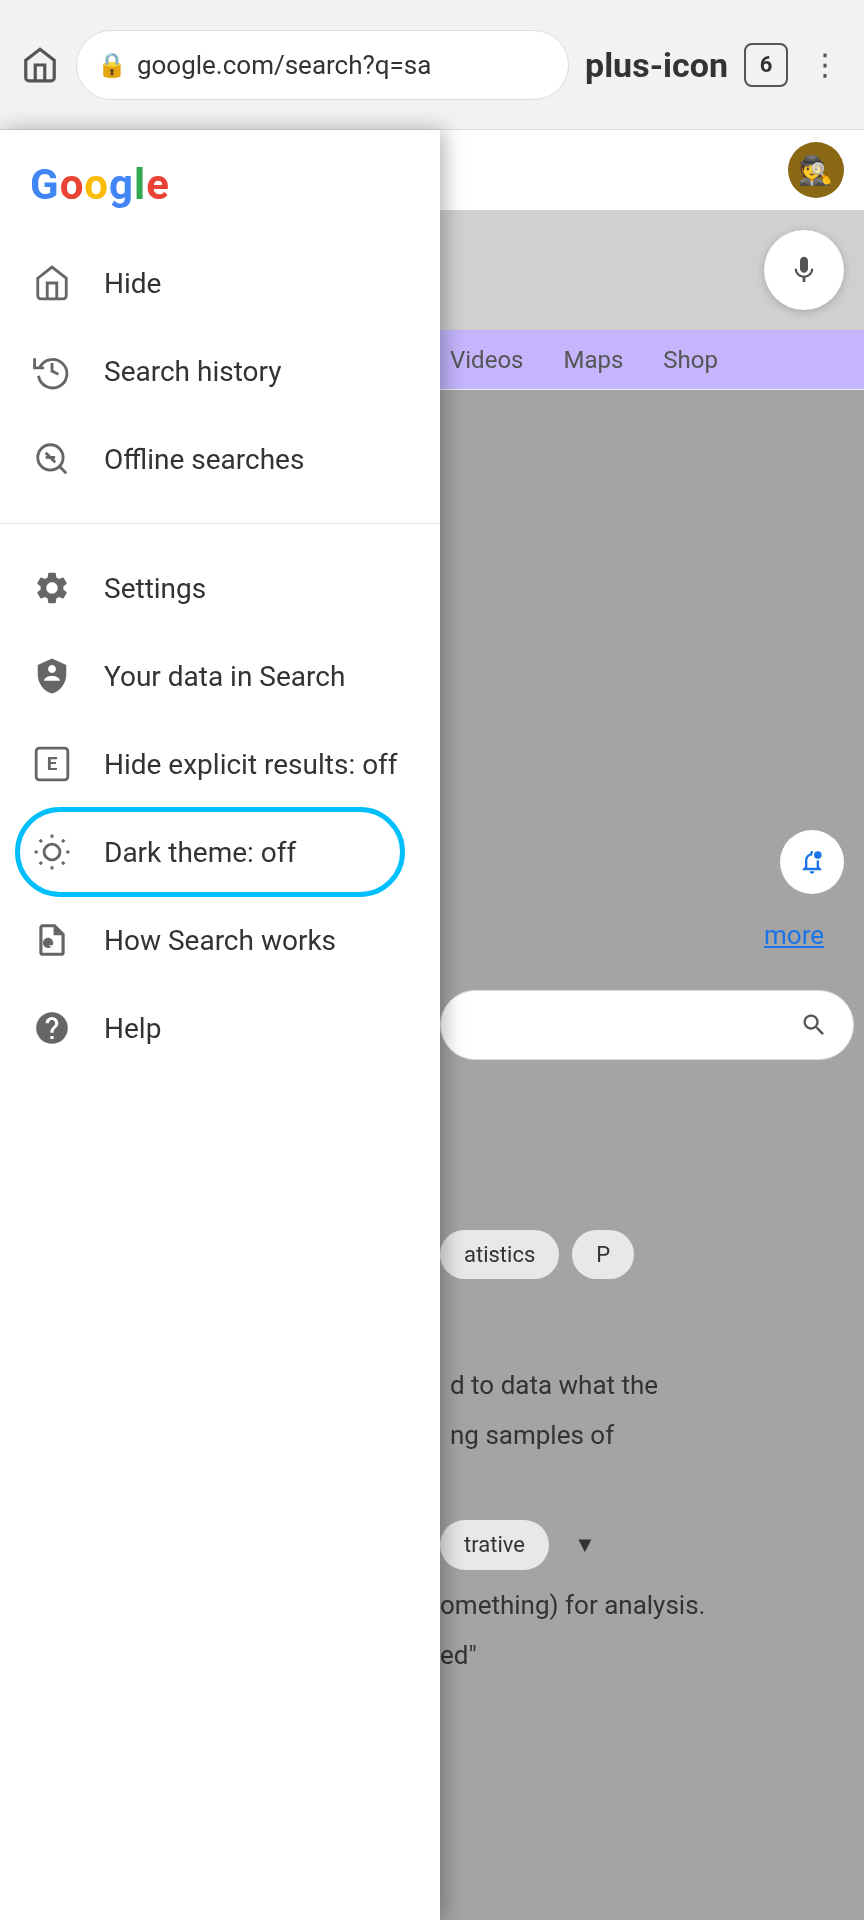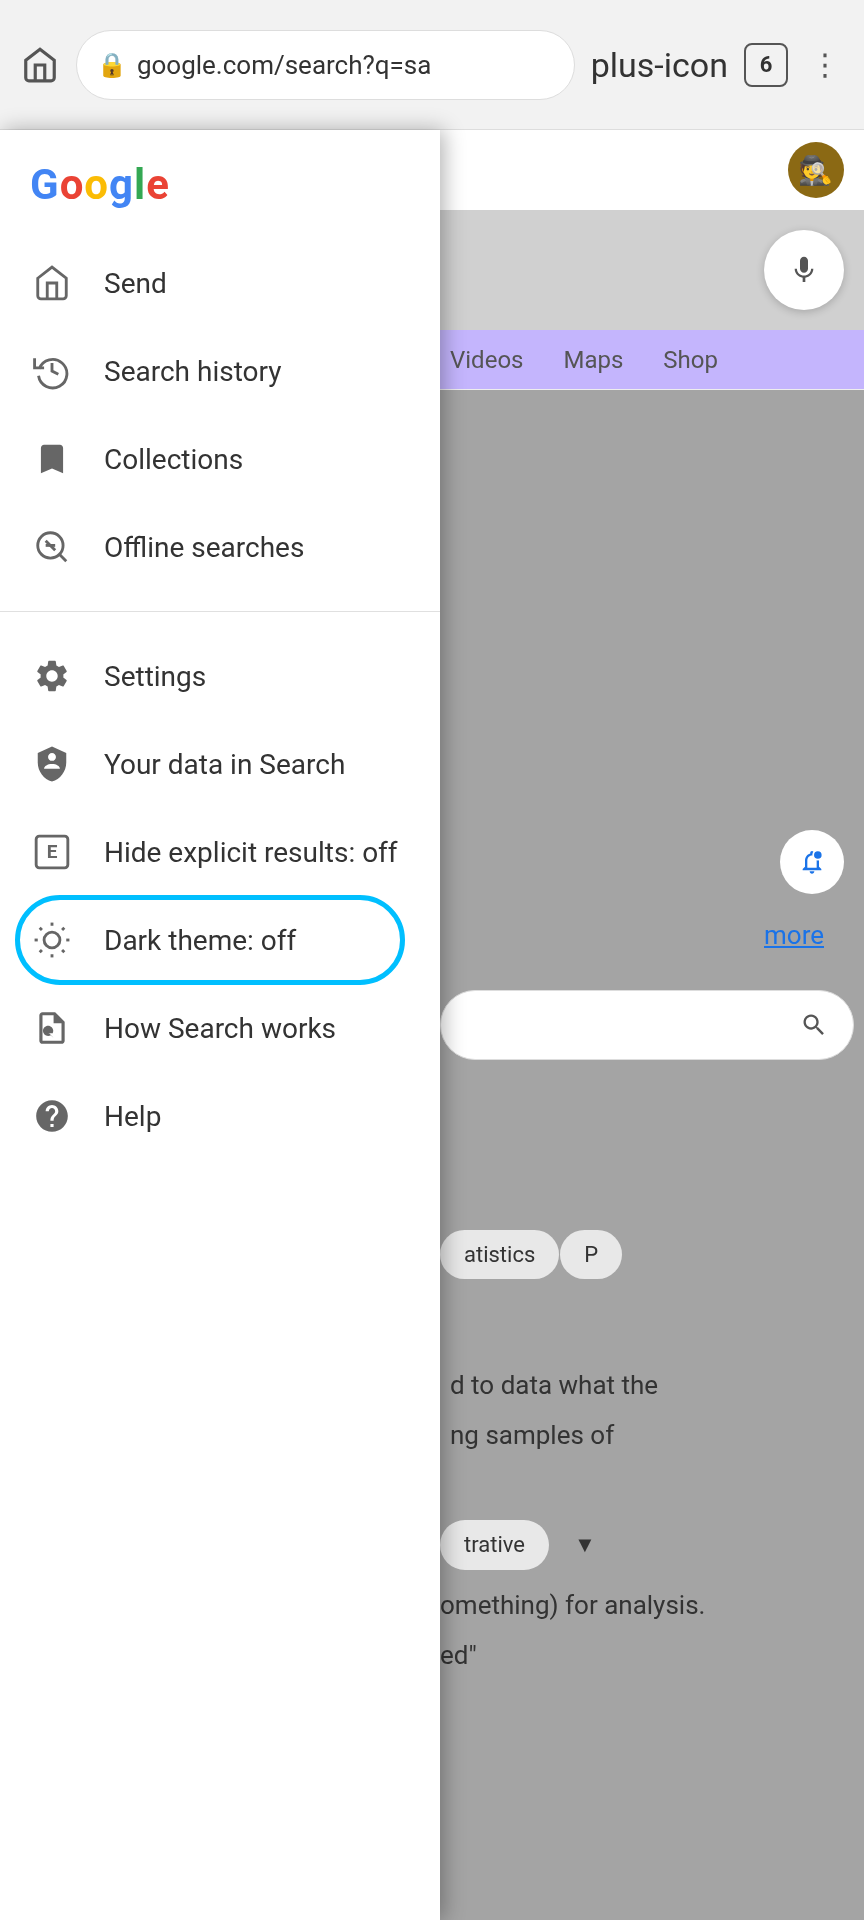--- a/index.html
+++ b/index.html
@@ -212,21 +212,21 @@
       padding: 0 25px;
     }
 
     
     .chips-row {
       position: absolute;
       top: 840px;
       left: 0;
       width: 100%;
       display: flex;
-      gap: 1px;
+      gap: 13px;
       padding: 0 10px;
       overflow: hidden;
     }
 
     .chip {
       background: #e8e8e8;
       border-radius: 30px;
       padding: 12px 24px;
       font-size: 22px;
       white-space: nowrap;
@@ -355,21 +355,21 @@
     
     .dots-icon {
       font-size: 30px;
       letter-spacing: -2px;
       color: #555;
       line-height: 1;
     }
 
     .plus-icon {
       font-size: 34px;
-      font-weight: 400;
+      font-weight: 700;
       color: #333;
     }
   </style>
 </head>
 <body>
 
 <div class="browser-chrome">
   <div class="home-btn">
     <svg class="icon-svg" viewBox="0 0 24 24" fill="none" stroke="#555" stroke-width="2">
       <path d="M3 9l9-7 9 7v11a2 2 0 0 1-2 2H5a2 2 0 0 1-2-2z"></path>
@@ -464,42 +464,34 @@
 
     <div class="menu-section">
 
       <div class="menu-item">
         <div class="menu-icon">
           <svg class="icon-svg" viewBox="0 0 24 24" fill="none" stroke="#666" stroke-width="1.8">
             <path d="M3 9l9-7 9 7v11a2 2 0 0 1-2 2H5a2 2 0 0 1-2-2z"></path>
             <polyline points="9 22 9 12 15 12 15 22"></polyline>
           </svg>
         </div>
-        <span class="menu-label">Send</span>
+        <span class="menu-label">Hide</span>
       </div>
 
       <div class="menu-item">
         <div class="menu-icon">
           <svg class="icon-svg" viewBox="0 0 24 24" fill="none" stroke="#666" stroke-width="1.8">
             <polyline points="1 4 1 10 7 10"></polyline>
             <path d="M3.51 15a9 9 0 1 0 .49-4.48"></path>
             <polyline points="12 7 12 12 16 14"></polyline>
           </svg>
         </div>
         <span class="menu-label">Search history</span>
       </div>
 
-      <div class="menu-item">
-        <div class="menu-icon">
-          <svg class="icon-svg" viewBox="0 0 24 24" fill="#666">
-            <path d="M17 3H7c-1.1 0-2 .9-2 2v16l7-3 7 3V5c0-1.1-.9-2-2-2z"></path>
-          </svg>
-        </div>
-        <span class="menu-label">Collections</span>
-      </div>
 
       <div class="menu-item">
         <div class="menu-icon">
           <svg class="icon-svg" viewBox="0 0 24 24" fill="none" stroke="#666" stroke-width="1.8">
             <circle cx="11" cy="11" r="8"></circle>
             <line x1="21" y1="21" x2="16.65" y2="16.65"></line>
             <line x1="8" y1="8" x2="14" y2="14"></line>
             <line x1="8" y1="11" x2="14" y2="11"></line>
           </svg>
         </div>

